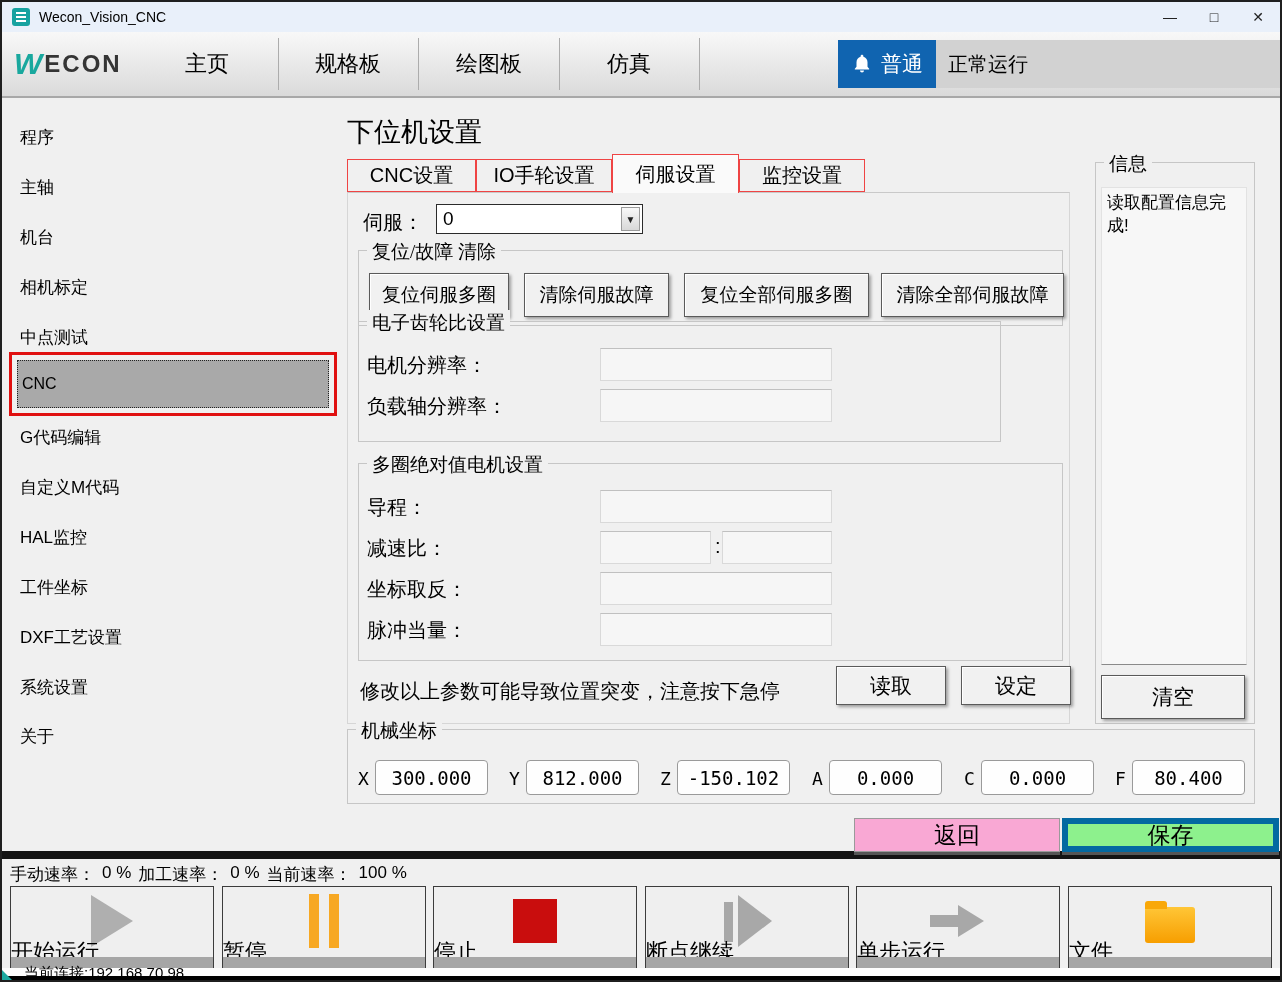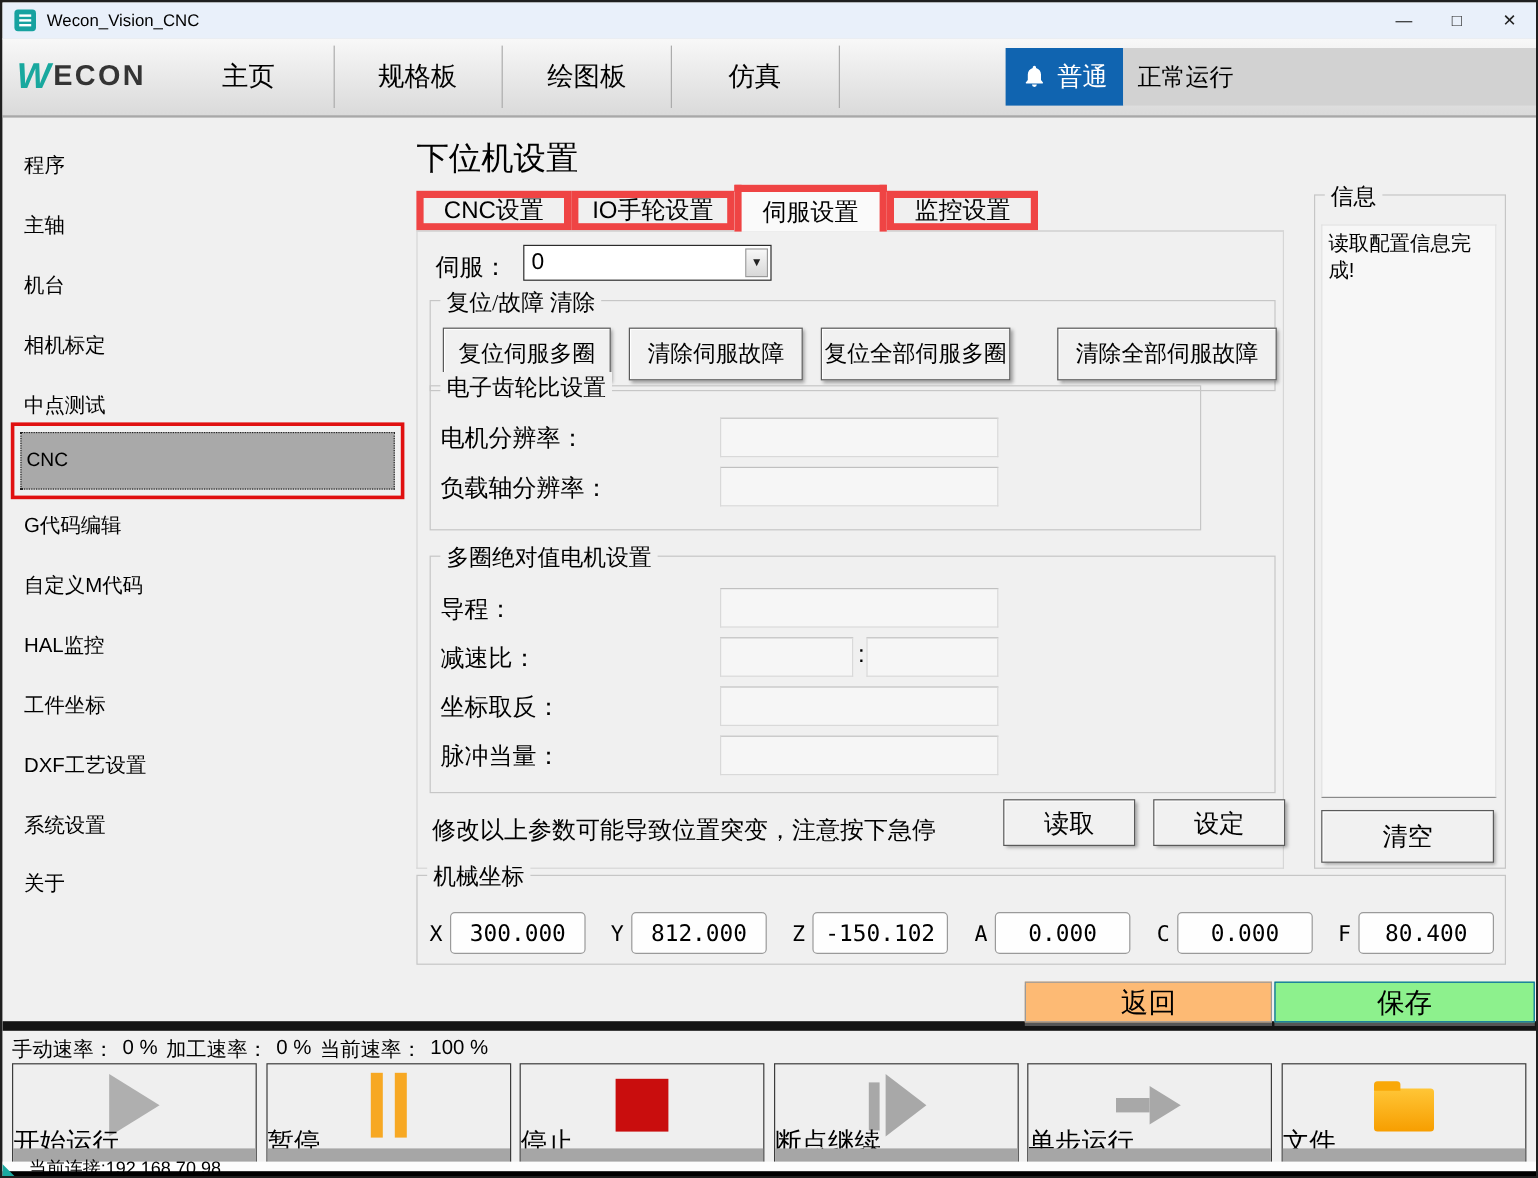--- a/index.html
+++ b/index.html
@@ -32,21 +32,21 @@
     display:flex;align-items:center;justify-content:center;gap:8px;color:#fff;font-size:21px;}
   .run-strip{position:absolute;left:934px;right:0;top:8px;height:48px;background:#D2D2D2;
     display:flex;align-items:center;padding-left:12px;font-size:20px;box-sizing:border-box;}
   
   .side-item{position:absolute;left:18px;font-size:17px;}
   .cnc-outer{position:absolute;left:7px;top:350px;width:328px;height:64px;border:3px solid #E01010;box-sizing:border-box;}
   .cnc-inner{position:absolute;left:5px;top:5px;right:5px;bottom:5px;background:#A9A9A9;
     border:1px dotted #222;display:flex;align-items:center;padding-left:4px;font-size:16px;}
   
   .page-title{position:absolute;left:345px;top:112px;font-size:27px;}
-  .tab{position:absolute;top:157px;height:33px;background:#F0F0F0;border:6px solid #ef4444;
+  .tab{position:absolute;top:157px;height:33px;background:#F0F0F0;border:1px solid #ef4444;
     display:flex;align-items:center;justify-content:center;font-size:20px;box-sizing:border-box;}
   .tab.selected{top:152px;height:39px;background:#FAFAFA;border-bottom:none;z-index:2;}
   .tab-panel{position:absolute;left:345px;top:190px;width:723px;height:532px;background:#F0F0F0;
     border:1px solid #D6D6D6;border-top:1px solid #C9C9C9;box-sizing:border-box;}
   .servo-label{position:absolute;left:15px;top:16px;font-size:20px;}
   .servo-select{position:absolute;left:88px;top:11px;width:207px;height:30px;background:#fff;
     border:1px solid #2B2B2B;font-size:19px;display:flex;align-items:center;padding-left:6px;box-sizing:border-box;}
   .servo-arrow{position:absolute;right:2px;top:2px;bottom:2px;width:19px;
     background:linear-gradient(#F8F8F8,#D8D8D8);border:1px solid #9A9A9A;display:flex;
     align-items:center;justify-content:center;font-size:10px;color:#222;box-sizing:border-box;}
@@ -67,25 +67,25 @@
   .info-box{position:absolute;left:5px;top:24px;width:146px;height:478px;background:#F7F7F7;
     border:1px solid #E2E2E2;border-bottom:1px solid #8A8A8A;font-size:17px;padding:4px 5px;
     box-sizing:border-box;line-height:1.35;}
   .clear-btn{position:absolute;left:5px;top:512px;width:144px;height:44px;font-size:21px;}
   
   .coords-group{position:absolute;left:345px;top:727px;width:908px;height:75px;border:1px solid #C6C6C6;box-sizing:border-box;}
   .axis-label{position:absolute;top:38px;font-size:18px;font-family:"DejaVu Sans Mono",monospace;}
   .axis-box{position:absolute;top:30px;width:113px;height:35px;background:#FEFEFE;border:1px solid #9A9A9A;
     border-radius:4px;display:flex;align-items:center;justify-content:center;font-size:19px;
     font-family:"DejaVu Sans Mono",monospace;box-sizing:border-box;}
-  .btn-back{position:absolute;left:852px;top:816px;width:206px;height:34px;background:#fdba74;
+  .btn-back{position:absolute;left:852px;top:816px;width:206px;height:34px;background:#f9a8d4;
     border:1px solid #9A9A9A;display:flex;align-items:center;justify-content:center;font-size:23px;
     box-shadow:0 3px 0 rgba(140,140,140,.55);box-sizing:border-box;z-index:3;}
   .btn-save{position:absolute;left:1060px;top:816px;width:217px;height:34px;background:#8DF18D;
-    border:1px solid #0369a1;display:flex;align-items:center;justify-content:center;font-size:23px;
+    border:6px solid #0369a1;display:flex;align-items:center;justify-content:center;font-size:23px;
     box-shadow:0 3px 0 rgba(140,140,140,.55);box-sizing:border-box;z-index:3;}
   .black-band{position:absolute;left:0;top:849px;width:100%;height:8px;background:#141414;}
   
   .rates{position:absolute;left:8px;top:861px;font-size:17px;display:flex;gap:7px;white-space:nowrap;}
   .ctl-btn{position:absolute;top:884px;width:204px;height:84px;background:#EFEFEF;border:1px solid #3C3C3C;box-sizing:border-box;}
   .ctl-icon-wrap{position:absolute;left:0;right:0;top:6px;height:56px;display:flex;align-items:center;justify-content:center;}
   .ctl-label{position:absolute;left:0;right:0;bottom:2px;text-align:left;font-size:22px;}
   .ctl-strip{position:absolute;left:0;right:0;bottom:0;height:12px;background:#A6A6A6;}
   .icon-play{width:0;height:0;border-left:42px solid #AFAFAF;border-top:26px solid transparent;border-bottom:26px solid transparent;}
   .icon-pause{width:36px;height:54px;position:relative;}
@@ -173,21 +173,21 @@
     <div class="servo-label">伺服：</div>
     <div class="servo-select">
       <span>0</span>
       <div class="servo-arrow">▼</div>
     </div>
 
     <div class="group" style="left:10px;top:57px;width:705px;height:76px">
       <div class="group-title">复位/故障 清除</div>
       <div class="btn3d grp-btn" style="left:10px;width:140px">复位伺服多圈</div>
       <div class="btn3d grp-btn" style="left:165px;width:145px">清除伺服故障</div>
-      <div class="btn3d grp-btn" style="left:325px;width:158px">复位全部伺服多圈</div>
+      <div class="btn3d grp-btn" style="left:325px;width:185px">复位全部伺服多圈</div>
       <div class="btn3d grp-btn" style="left:522px;width:183px">清除全部伺服故障</div>
     </div>
 
     <div class="group" style="left:10px;top:128px;width:643px;height:121px">
       <div class="group-title">电子齿轮比设置</div>
       <div class="frow-label" style="top:30px">电机分辨率：</div>
       <div class="field-input" style="left:241px;top:26px;width:232px"></div>
       <div class="frow-label" style="top:71px">负载轴分辨率：</div>
       <div class="field-input" style="left:241px;top:67px;width:232px"></div>
     </div>

